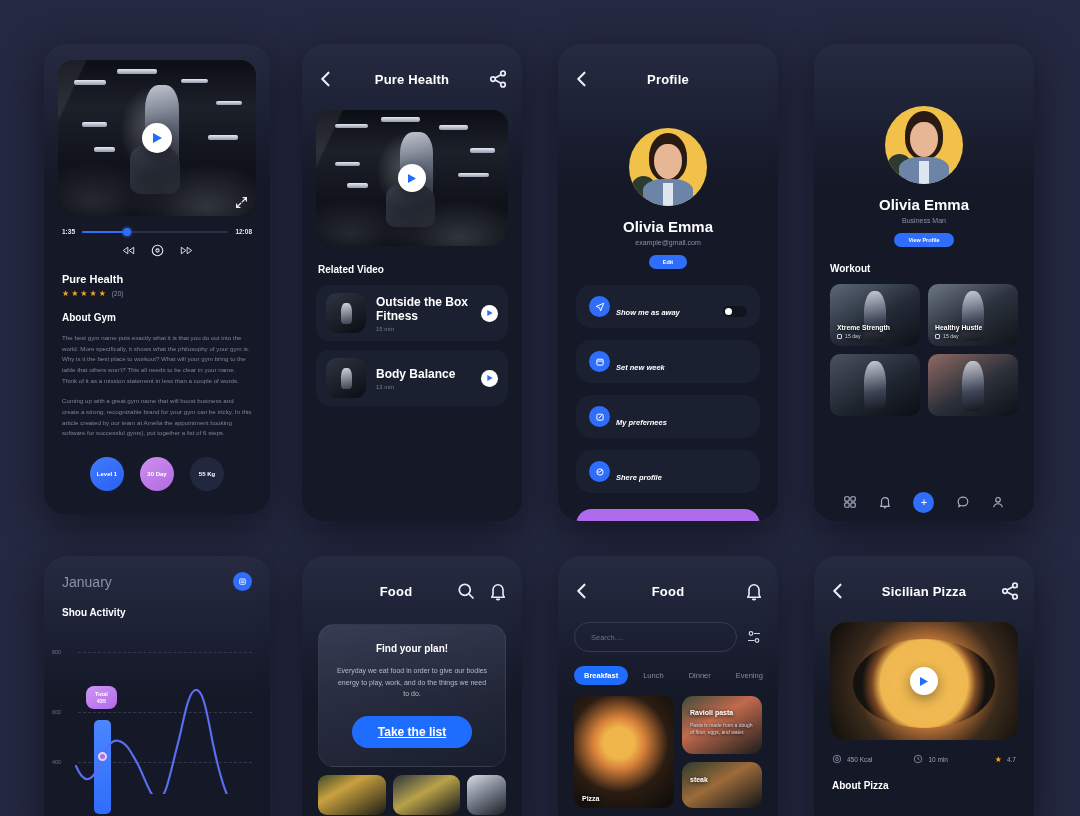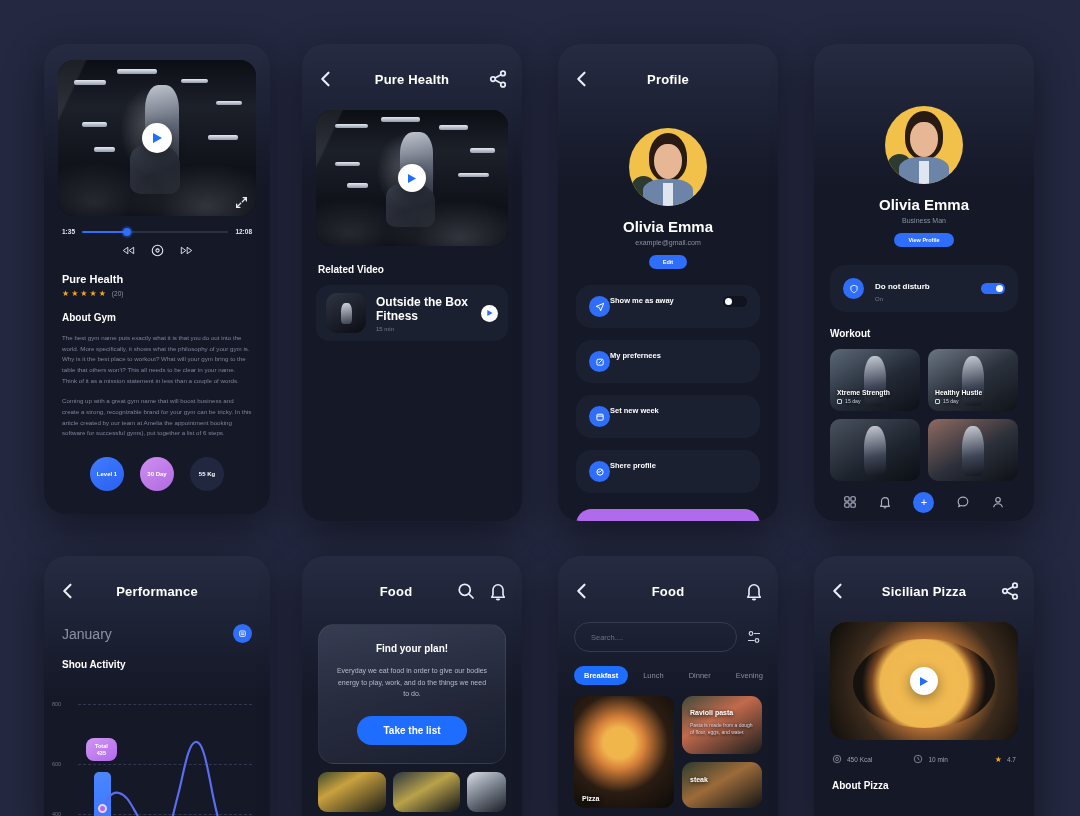--- a/index.html
+++ b/index.html
@@ -114,21 +114,21 @@
   .avatar .hair { position:absolute; left:26%; top:6%; width:48%; height:62%; background:#2a1a14; border-radius:50% 50% 42% 42%; }
   .avatar .face { position:absolute; left:32%; top:20%; width:36%; height:46%; background:#e7b795; border-radius:46% 46% 50% 50%; }
   .avatar .body { position:absolute; left:18%; bottom:0; width:64%; height:34%; background:#6c84a8; border-radius:42% 42% 0 0; }
   .avatar .coll { position:absolute; left:44%; bottom:0; width:12%; height:30%; background:#dfe6ef; }
   .avatar .arm { position:absolute; left:2%; bottom:6%; width:32%; height:32%; background:#2c3a30; border-radius:50% 50% 20% 20%; }
   .p-name { color:#fff; font-size:15px; font-weight:bold; text-align:center; margin-top:12px; }
   .p-sub { color:#8b92a5; font-size:7px; text-align:center; margin-top:4px; }
   .p-btn { display:block; margin:9px auto 0; background:#2f6dfb; color:#fff; border:none; border-radius:20px;
      padding:4px 14px; font-size:5.5px; font-weight:bold; font-family:inherit; cursor:pointer; }
   .opts { padding:16px 18px 0; display:flex; flex-direction:column; gap:12px; }
-  .opt { display:flex; align-items:flex-start; gap:0; background:#1b2031; border-radius:15px; padding:11px 13px; }
+  .opt { display:flex; align-items:flex-end; gap:6px; background:#1b2031; border-radius:15px; padding:11px 13px;font-style:italic; }
   .opt .ring { width:21px; height:21px; border-radius:50%; background:#2f6dfb; display:flex; align-items:center; justify-content:center; flex:none; }
   .opt .ring svg { width:10px; height:10px; stroke:#fff; fill:none; stroke-width:1.6; }
   .opt .lbl { flex:1; color:#fff; font-size:7.5px; font-weight:bold; }
   .tgl { width:24px; height:11px; border-radius:8px; background:#11141f; position:relative; flex:none; }
   .tgl .dot { position:absolute; top:2px; left:2px; width:7px; height:7px; border-radius:50%; background:#fff; }
   .tgl.on { background:#2f6dfb; }
   .tgl.on .dot { left:auto; right:2px; }
   .logout { margin:16px 18px 0; background:#b06aec; color:#fff; border:none; border-radius:20px; padding:11px 0;
      width:calc(100% - 36px); font-size:8px; font-weight:bold; font-family:inherit; cursor:pointer; }
 
@@ -177,21 +177,21 @@
   .pt { position:absolute; width:9px; height:9px; border-radius:50%; background:#b06aec; border:2px solid #e6d3f7; }
 
   
   #c6 { left:302px; top:556px; width:220px; height:280px; }
   .plan { margin:16px 16px 0; border-radius:16px; padding:18px 16px 18px; text-align:center;
      background:linear-gradient(160deg, rgba(90,98,124,.42), rgba(40,45,64,.30));
      border:1px solid rgba(255,255,255,.06); }
   .plan h3 { color:#fff; font-size:10px; font-weight:bold; }
   .plan p { color:#b6bccb; font-size:7px; line-height:1.65; margin-top:11px; }
   .plan button { margin-top:16px; background:#1f6dff; color:#fff; border:none; border-radius:18px;
-     padding:9px 26px; font-size:10px; font-weight:bold; font-family:inherit; cursor:pointer; }
+     padding:9px 26px; font-size:12px; font-weight:bold; font-family:inherit; cursor:pointer;text-decoration:underline; }
   .dfp { display:flex; align-items:center; padding:14px 16px 0; }
   .dfp .t { flex:1; color:#fff; font-size:9.5px; font-weight:bold; }
   .dfp .s { color:#878e9f; font-size:5.5px; font-weight:bold; }
   .dfrow { display:flex; gap:7px; padding:8px 16px 0; }
   .df { height:40px; border-radius:9px; position:relative; overflow:hidden; }
   .df1 { flex:1.3; background:linear-gradient(150deg,#3d4a2a 0%,#c9a13f 35%,#1b1d16 100%); }
   .df2 { flex:1.3; background:linear-gradient(150deg,#2a3640 0%,#b9a24a 45%,#101318 100%); }
   .df3 { flex:.75; background:linear-gradient(150deg,#d9dde4 0%,#7c8490 45%,#1a1d24 100%); }
 
   
@@ -360,20 +360,34 @@
         <div class="meta">
           <div class="n">Outside the Box Fitness</div>
           <div class="d">15 min</div>
         </div>
         <span class="go">
             <svg viewBox="0 0 9 10">
               <polygon points="0,0 9,5 0,10"></polygon>
             </svg>
           </span>
       </div>
+      <div class="rv">
+        <div class="thumb">
+            <div class="p"></div>
+          </div>
+        <div class="meta">
+          <div class="n">Body Balance</div>
+          <div class="d">13 min</div>
+        </div>
+        <span class="go">
+            <svg viewBox="0 0 9 10">
+              <polygon points="0,0 9,5 0,10"></polygon>
+            </svg>
+          </span>
+      </div>
     </div>
   </div>
 
   <div class="card" id="c3">
     <div class="hdr">
       <span class="ic">
         <svg viewBox="0 0 16 16" fill="none" stroke="currentColor" stroke-width="1.7" stroke-linecap="round" stroke-linejoin="round">
             <path d="M10 3L5 8l5 5"></path>
           </svg>
       </span>
@@ -400,34 +414,34 @@
             </svg>
         </span>
         <span class="lbl">Show me as away</span>
         <span class="tgl">
             <span class="dot"></span>
           </span>
       </div>
       <div class="opt">
         <span class="ring">
           <svg viewBox="0 0 16 16">
+              <rect x="3" y="3.5" width="10" height="9.5" rx="1.6"></rect>
+              <path d="M3 6.5h10"></path>
+            </svg>
+        </span>
+        <span class="lbl">Set new week</span>
+      </div>
+      <div class="opt">
+        <span class="ring">
+          <svg viewBox="0 0 16 16">
               <rect x="3" y="3.5" width="10" height="9.5" rx="2"></rect>
               <path d="M6 10l5-5"></path>
             </svg>
         </span>
         <span class="lbl">My prefernees</span>
-      </div>
-      <div class="opt">
-        <span class="ring">
-          <svg viewBox="0 0 16 16">
-              <rect x="3" y="3.5" width="10" height="9.5" rx="1.6"></rect>
-              <path d="M3 6.5h10"></path>
-            </svg>
-        </span>
-        <span class="lbl">Set new week</span>
       </div>
       <div class="opt">
         <span class="ring">
           <svg viewBox="0 0 16 16">
               <circle cx="8" cy="8" r="5"></circle>
               <path d="M8 8l3-3M8 8H4"></path>
             </svg>
         </span>
         <span class="lbl">Shere profile</span>
       </div>
@@ -441,34 +455,20 @@
       <div class="hair"></div>
         <div class="face"></div>
         <div class="arm"></div>
       <div class="body"></div>
         <div class="coll"></div>
     </div>
     <div class="p-name">Olivia Emma</div>
     <div class="p-sub">Business Man</div>
     <button class="p-btn">View Profile</button>
 
-    <div class="dnd">
-      <span class="ring" style="width:21px;height:21px;border-radius:50%;background:#2f6dfb;display:flex;align-items:center;justify-content:center;flex:none">
-        <svg width="10" height="10" viewBox="0 0 16 16" fill="none" stroke="#fff" stroke-width="1.4">
-            <path d="M8 2l5 2v4.5C13 11.5 8 14 8 14S3 11.5 3 8.5V4z"></path>
-          </svg>
-      </span>
-      <span class="txt">
-        <span class="t1">Do not disturb</span>
-        <div class="t2">On</div>
-      </span>
-      <span class="tgl on">
-          <span class="dot"></span>
-        </span>
-    </div>
 
     <div class="wk-title">Workout</div>
 
     <div class="wk-grid">
       <div class="wk wk1">
         <div class="bg"></div>
           <div class="sil"></div>
         <div class="cap">
           <div class="cn">Xtreme Strength</div>
           <div class="cd">
@@ -522,29 +522,20 @@
       <span class="ic">
         <svg viewBox="0 0 16 16" fill="none" stroke="currentColor" stroke-width="1.3">
           <circle cx="8" cy="5.5" r="2.6"></circle>
             <path d="M3 14c.6-2.6 2.6-4 5-4s4.4 1.4 5 4"></path>
           </svg>
       </span>
     </div>
   </div>
 
   <div class="card" id="c5">
-    <div class="hdr">
-      <span class="ic">
-        <svg viewBox="0 0 16 16" fill="none" stroke="currentColor" stroke-width="1.7" stroke-linecap="round" stroke-linejoin="round">
-            <path d="M10 3L5 8l5 5"></path>
-          </svg>
-      </span>
-      <div class="ttl">Performance</div>
-      <span class="ic"></span>
-    </div>
 
     <div class="month-row">
       <span class="month">January</span>
       <span class="cal">
         <svg viewBox="0 0 16 16">
             <rect x="3" y="3.5" width="10" height="9.5" rx="1.6"></rect>
             <path d="M5 7h6M5 9.5h6"></path>
           </svg>
       </span>
     </div>

